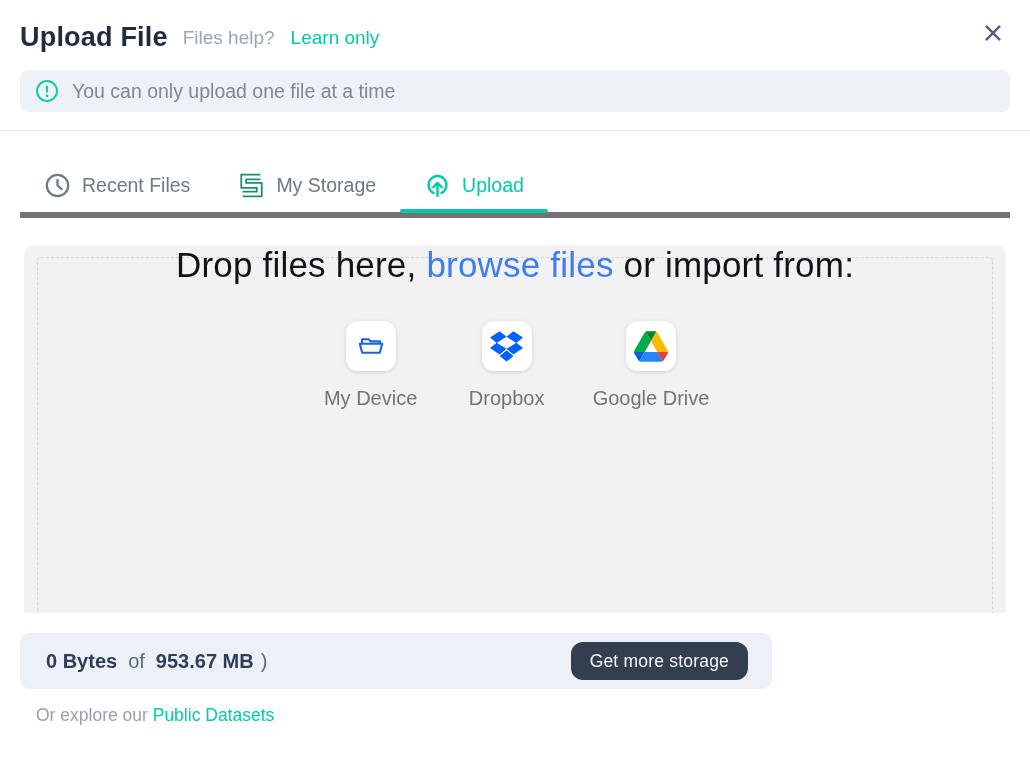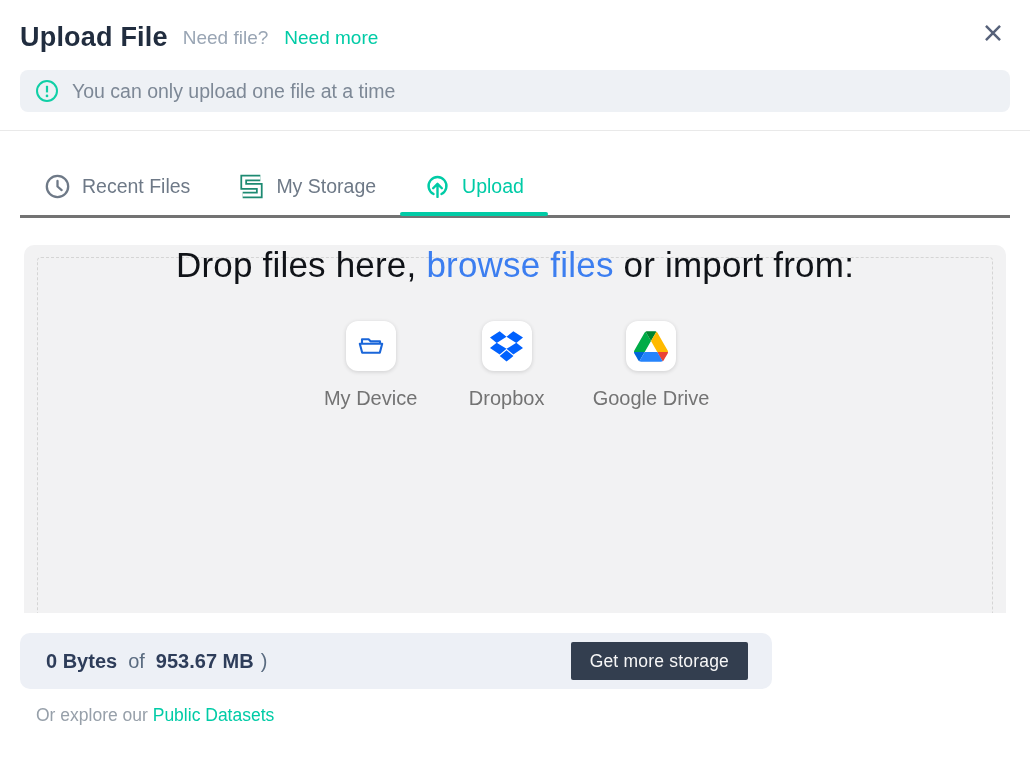--- a/index.html
+++ b/index.html
@@ -14,21 +14,21 @@
   .learn-more { font-size:19px; color:#00cba6; margin-left:16px; font-weight:500; cursor:pointer; }
   .close-btn { position:absolute; top:20px; right:24px; width:26px; height:26px;
     background:none; border:none; cursor:pointer; padding:0; }
   .banner { margin:17px 20px 0 20px; height:42px; background:#eef1f5; border-radius:8px;
     display:flex; align-items:center; padding:12px 15px; gap:13px; }
   .banner-text { font-size:19.5px; color:#7d8896; }
   .header-divider { margin-top:18px; border-bottom:1px solid #e9e9e9; }
 
   
   .tabs-row { margin:27px 20px 0 20px; height:60px; display:flex; align-items:stretch;
-    border-bottom:3px solid #737373; }
+    border-bottom:6px solid #737373; }
   .tab { display:flex; align-items:center; gap:11px; padding:0 24px; font-size:19.5px;
     color:#6e7987; position:relative; cursor:pointer; background:none; border:none;
     font-family:inherit; }
   .tab.active { color:#00cba6; }
   .tab.active::after { content:""; position:absolute; left:0; right:0; bottom:-1px;
     height:4px; background:#00cba6; border-radius:2px; }
 
   
   .dropzone { margin:27px 24px 0 24px; height:368px; background:#f2f2f3;
     border-radius:10px 10px 0 0; position:relative; overflow:hidden; }
@@ -47,41 +47,41 @@
   .source-label { font-size:20px; color:#737373; }
 
   
   .storage-bar { margin:20px 0 0 20px; width:752px; height:56px; background:#edf0f6;
     border-radius:10px; display:flex; align-items:center; justify-content:space-between;
     padding:0 24px 0 26px; }
   .storage-text { font-size:20px; color:#5a6b80; display:flex; align-items:baseline; }
   .storage-strong { font-weight:700; color:#2e3d5a; }
   .of-sep { margin:0 11px; }
   .paren-close { margin-left:7px; }
-  .get-storage-btn { height:38px; padding:0 19px; border:none; border-radius:2px;
+  .get-storage-btn { height:38px; padding:0 19px; border:none; border-radius:12px;
     background:#333e4f; color:#f7f7f7; font-size:17.5px; font-family:inherit;
     cursor:pointer; letter-spacing:.2px; }
 
   
   .footer-row { margin:16px 20px 0 20px; display:flex; align-items:center;
     justify-content:space-between;gap:28px; }
   .explore-text { font-size:17.5px; color:#97a0aa; margin-left:16px; }
   .datasets-link { color:#00cba6; cursor:pointer; }
   .cancel-btn { width:106px; height:52px; border:none; border-radius:10px;
     background:#e6e9ee; color:#202c3f; font-size:20.5px; font-family:inherit;
     cursor:pointer; margin-right:18px; }
 </style>
 </head>
 <body>
 
 <div class="header">
   <div class="title-row">
     <span class="page-title">Upload File</span>
-    <span class="need-help">Need file?</span>
-    <span class="learn-more">Need more</span>
+    <span class="need-help">Files help?</span>
+    <span class="learn-more">Learn only</span>
   </div>
   <button class="close-btn">
     <span>
       <svg width="26" height="26" viewBox="0 0 24 24">
           <path d="M5.5 5.5 L18.5 18.5 M18.5 5.5 L5.5 18.5" stroke="#57627a" stroke-width="2.3" fill="none"></path>
         </svg>
     </span>
   </button>
   <div class="banner">
     <span style="display:flex">

